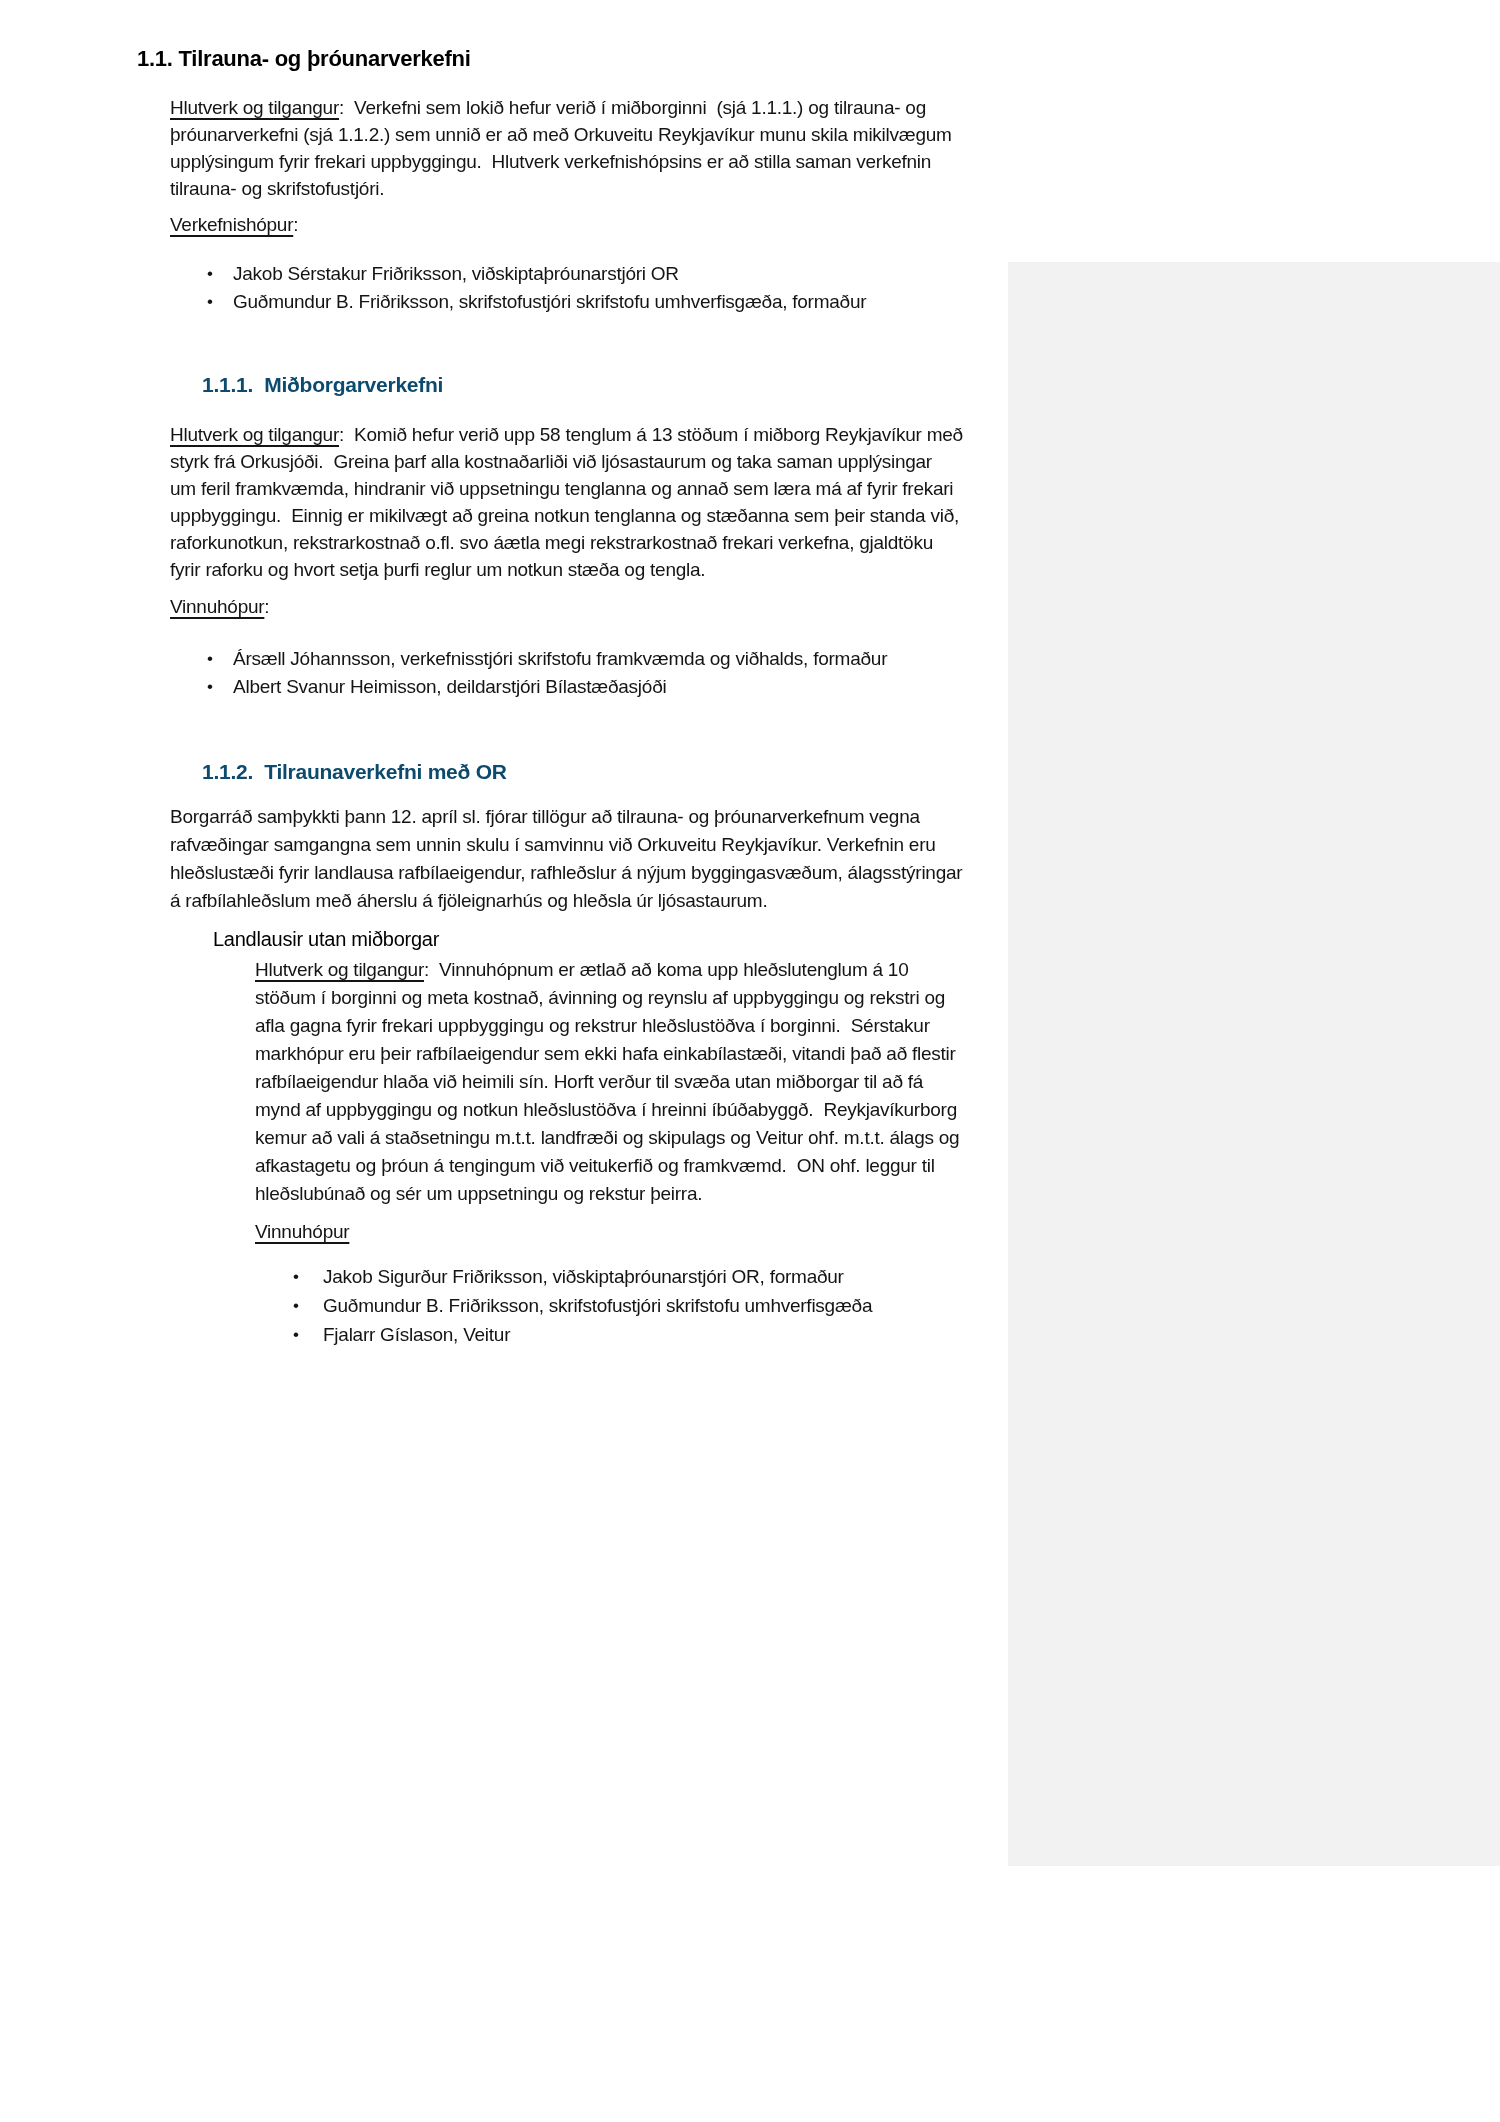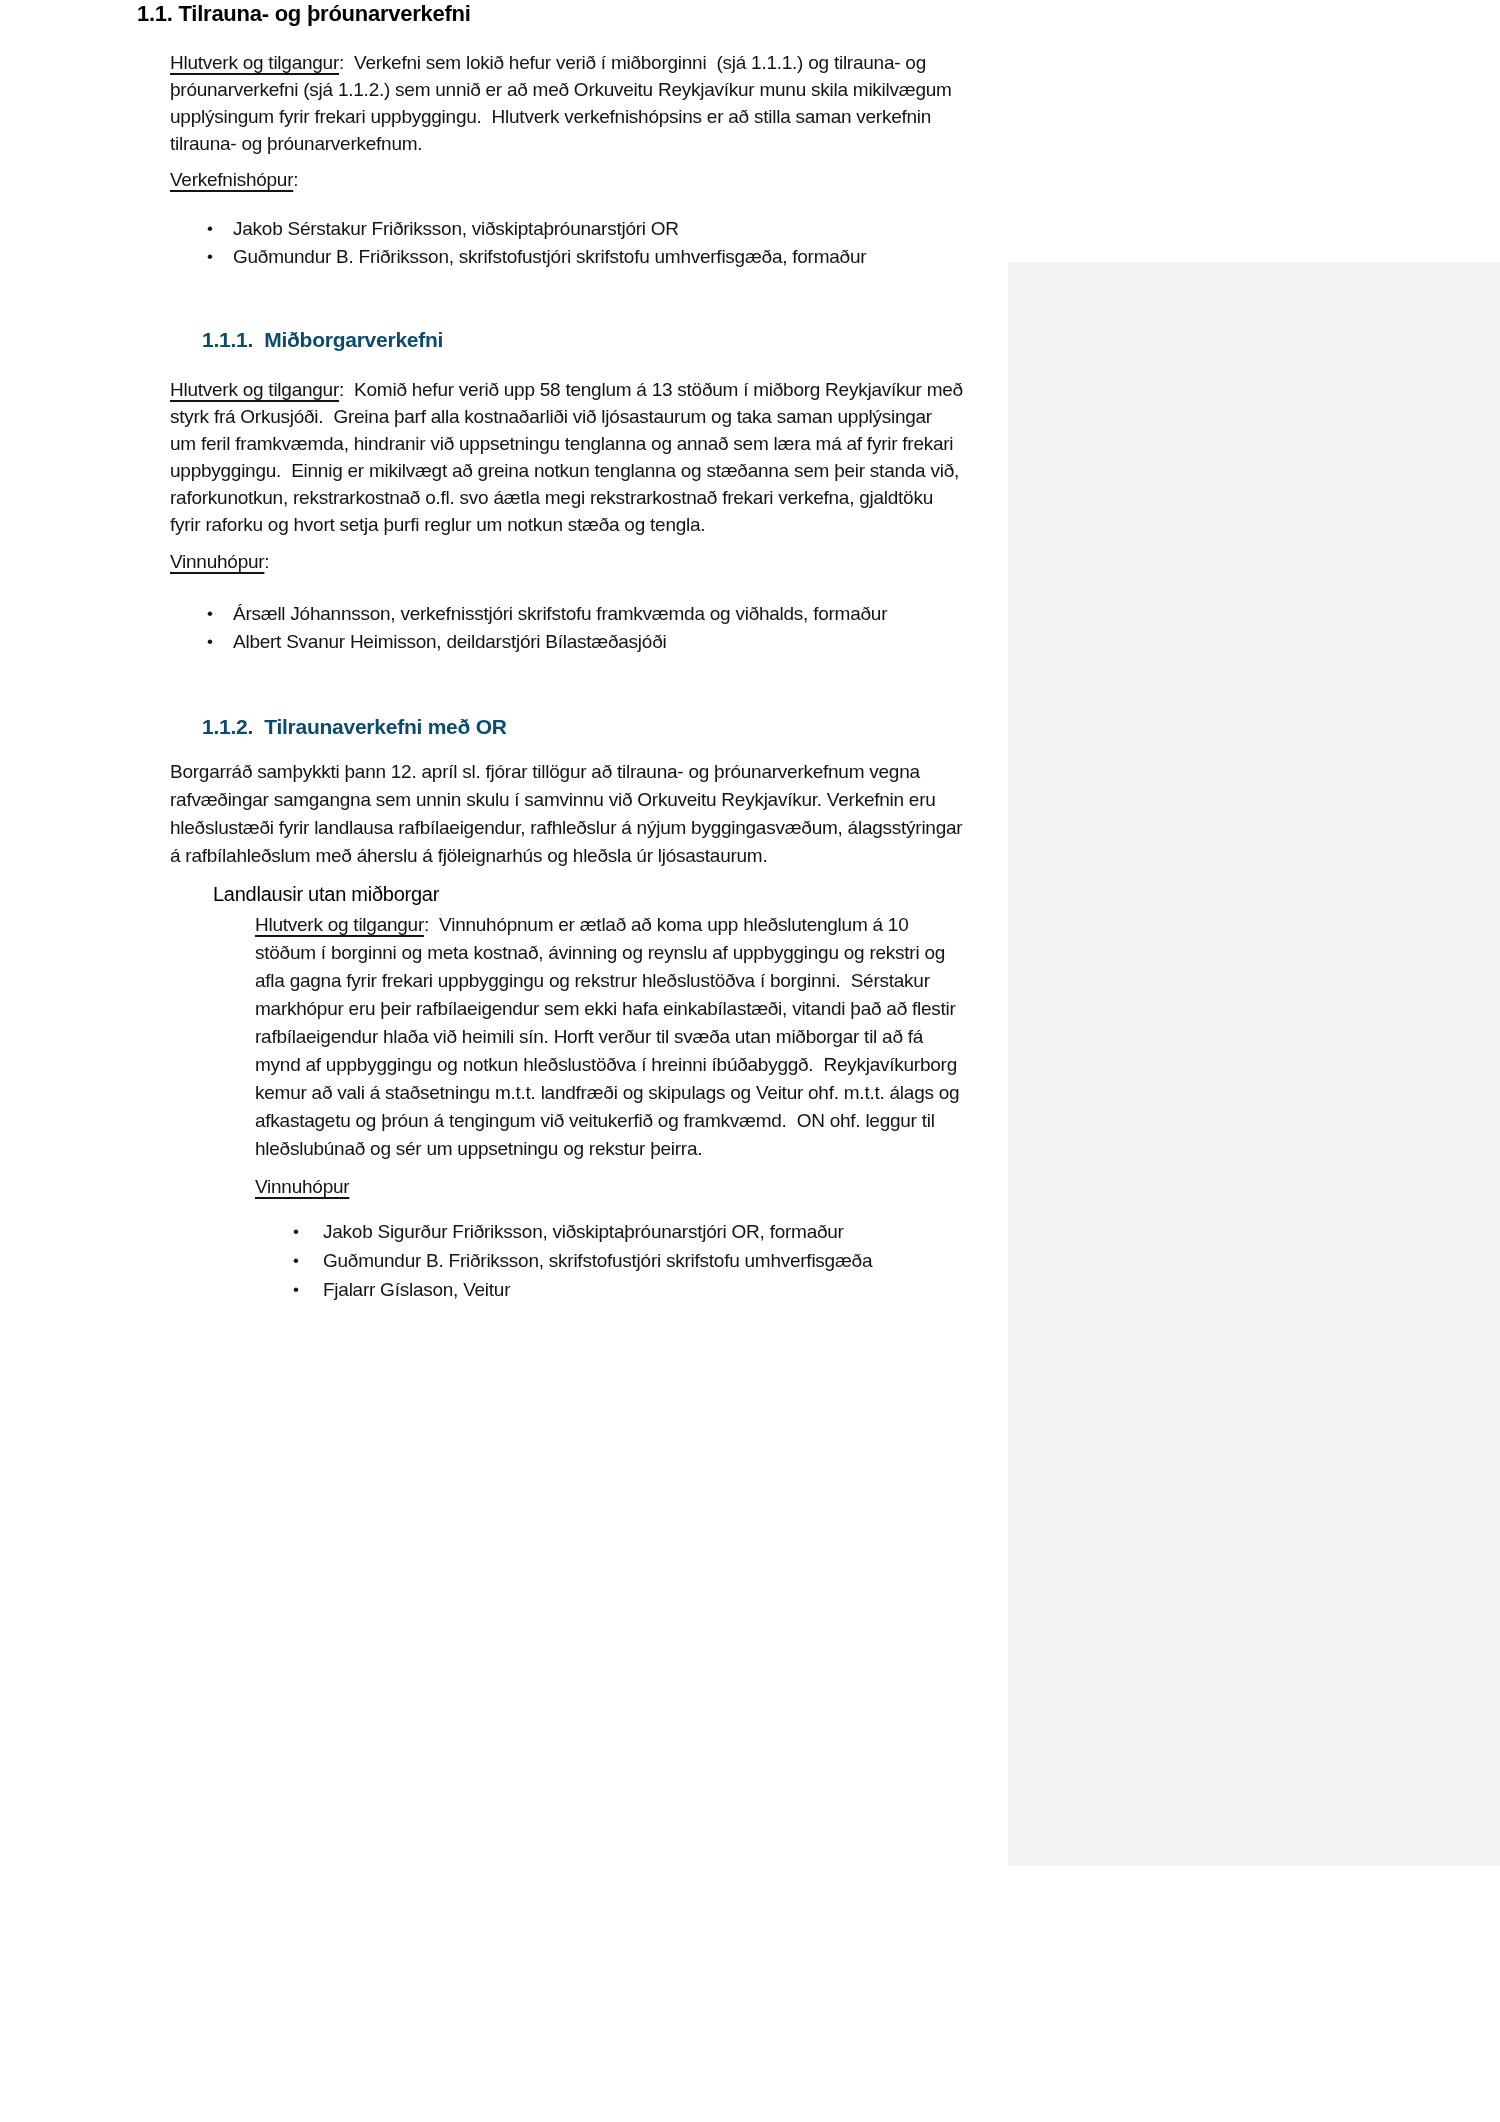--- a/index.html
+++ b/index.html
@@ -19,20 +19,21 @@
     width: 492px;
     height: 1604px;
     background: #f2f2f2;
     z-index: 0;
   }
   .content {
     position: relative;
     z-index: 1;
     font-size: 19px;
     letter-spacing: -0.25px;
+    margin-top: 45px;
   }
   .h1 {
     font-size: 22px;
     line-height: 28px;
     font-weight: bold;
     color: #000;
     margin: 0 0 0 137px;
     white-space: pre-wrap;
   }
   .h2 {
@@ -93,21 +94,21 @@
 <div class="page">
   <div class="gray-panel"></div>
   <div class="content">
 
     <div class="h1">1.1. Tilrauna- og þróunarverkefni</div>
 
     <div class="para p1">
         <div class="line"><span class="u">Hlutverk og tilgangur</span>:  Verkefni sem lokið hefur verið í miðborginni  (sjá 1.1.1.) og tilrauna- og</div>
         <div class="line">þróunarverkefni (sjá 1.1.2.) sem unnið er að með Orkuveitu Reykjavíkur munu skila mikilvægum</div>
         <div class="line">upplýsingum fyrir frekari uppbyggingu.  Hlutverk verkefnishópsins er að stilla saman verkefnin</div>
-        <div class="line">tilrauna- og þróunarverkefnum.</div>
+        <div class="line">tilrauna- og skrifstofustjóri.</div>
       </div>
 
     <div class="label label1">
         <div class="line"><span class="u">Verkefnishópur</span>:</div>
       </div>
 
     <ul class="bullets b1">
         <li><span class="dot">•</span><span>Jakob Sérstakur Friðriksson, viðskiptaþróunarstjóri OR</span></li>
         <li><span class="dot">•</span><span>Guðmundur B. Friðriksson, skrifstofustjóri skrifstofu umhverfisgæða, formaður</span></li>
       </ul>

